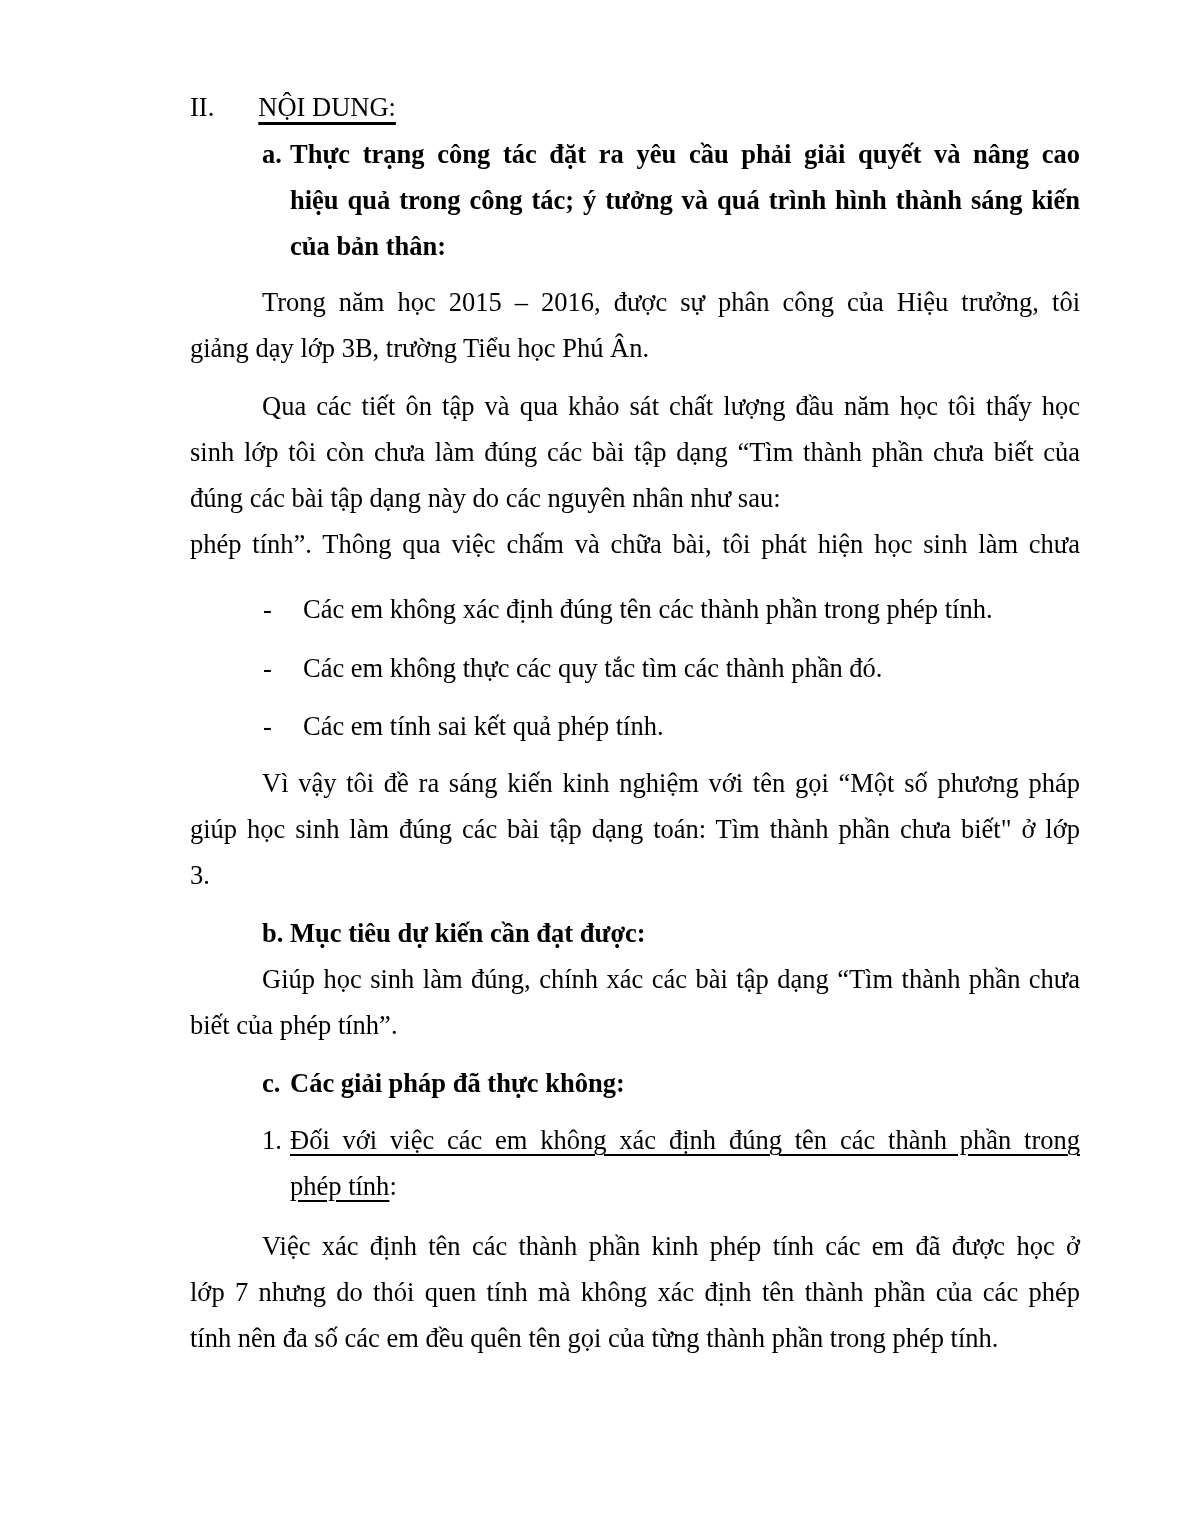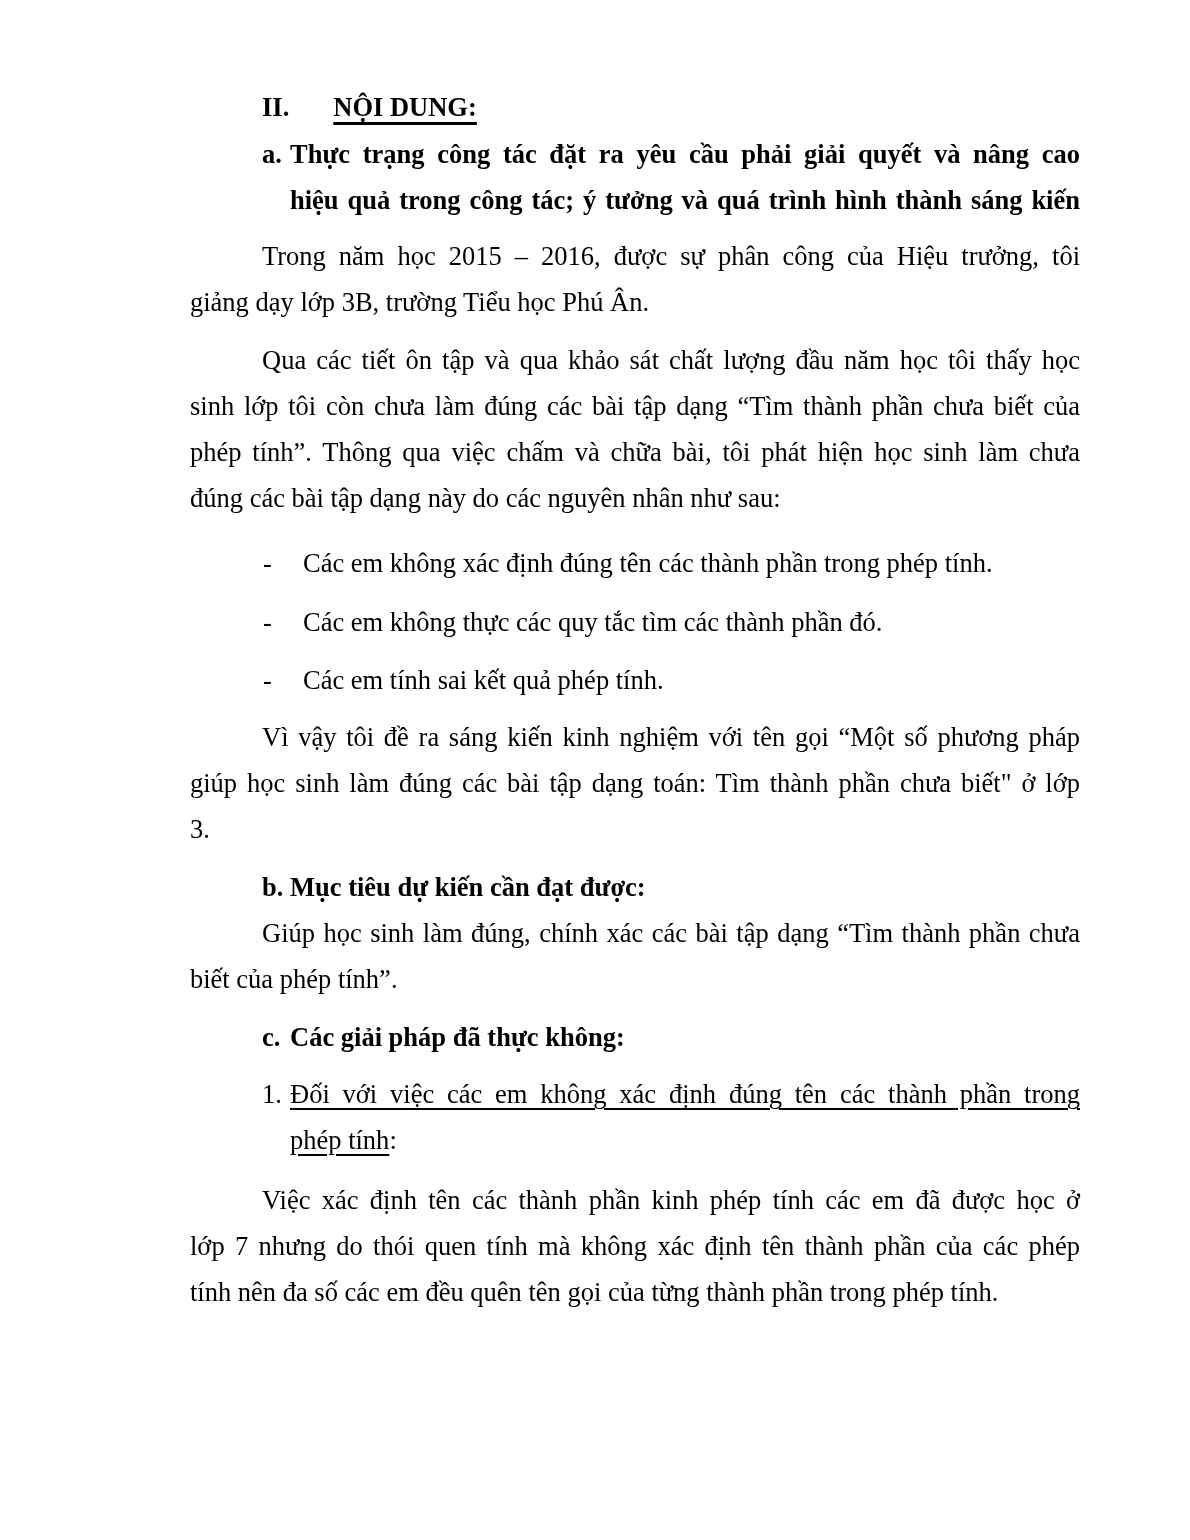--- a/index.html
+++ b/index.html
@@ -21,53 +21,54 @@
   .hang .marker{position:absolute;left:-28px;top:0;}
   
   .bullet{margin-left:113px;}
   .bullet .bmarker{position:absolute;left:-40px;top:0;}
   .bold{font-weight:bold;}
   .line{text-align:left;font-family:Liberation Serif, serif;}
   .jl{text-align:justify;text-align-last:justify;text-justify:inter-word;}
   .ind{padding-left:72px;}
   .ul{text-decoration:underline;text-decoration-thickness:2px;text-underline-offset:5px;}
   
-  .h1{margin-left:72px;font-weight:bold;}
+  .h1{font-weight:normal;}
   .h1 .h1-title{
     margin-left:44px;
     text-decoration:underline;
     text-decoration-thickness:2.5px;
     text-underline-offset:6px;
   }
 </style>
 </head>
 <body>
 
 <div class="page">
 
   <div class="block h1">
     <span class="h1-marker">II.</span><span class="h1-title">NỘI DUNG:</span>
   </div>
 
   <div class="block hang bold" style="margin-top:1px">
     <span class="marker">a.</span>
     <div class="line jl">Thực trạng công tác đặt ra yêu cầu phải giải quyết và nâng cao</div>
     <div class="line jl">hiệu quả trong công tác; ý tưởng và quá trình hình thành sáng kiến</div>
+    <div class="line">của bản thân:</div>
   </div>
 
   <div class="block" style="margin-top:10px">
     <div class="line jl ind">Trong năm học 2015 – 2016, được sự phân công của Hiệu trưởng, tôi</div>
     <div class="line">giảng dạy lớp 3B, trường Tiểu học Phú Ân.</div>
   </div>
 
   <div class="block" style="margin-top:12px">
     <div class="line jl ind">Qua các tiết ôn tập và qua khảo sát chất lượng đầu năm học tôi thấy học</div>
     <div class="line jl">sinh lớp tôi còn chưa làm đúng các bài tập dạng “Tìm thành phần chưa biết của</div>
+    <div class="line">đúng các bài tập dạng này do các nguyên nhân như sau:</div>
     <div class="line jl">phép tính”. Thông qua việc chấm và chữa bài, tôi phát hiện học sinh làm chưa</div>
-    <div class="line">đúng các bài tập dạng này do các nguyên nhân như sau:</div>
   </div>
 
   <div class="block bullet" style="margin-top:19px">
     <span class="bmarker">-</span>
     <div class="line">Các em không xác định đúng tên các thành phần trong phép tính.</div>
   </div>
   <div class="block bullet" style="margin-top:13px">
     <span class="bmarker">-</span>
     <div class="line">Các em không thực các quy tắc tìm các thành phần đó.</div>
   </div>

